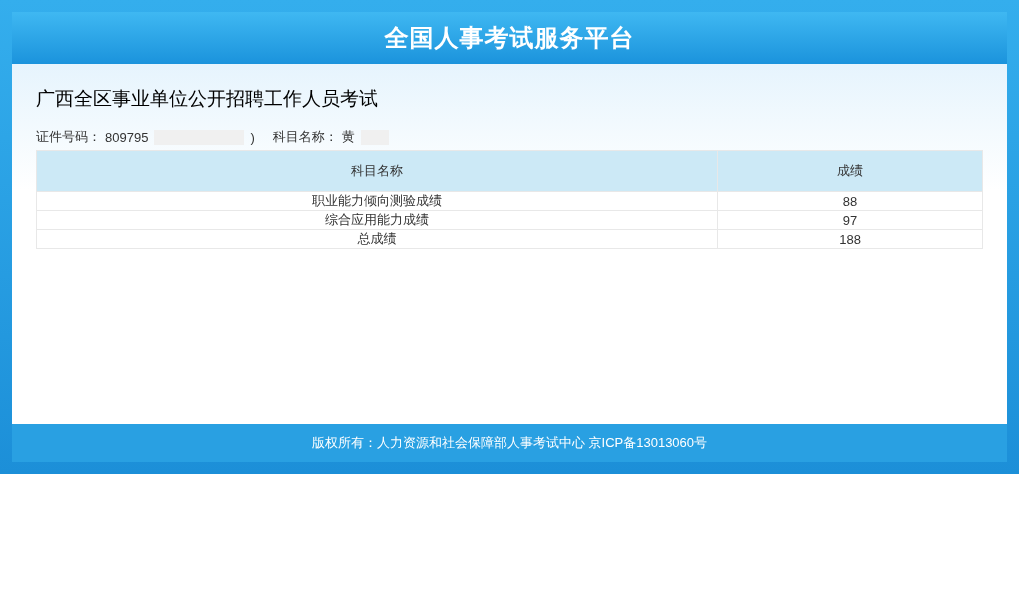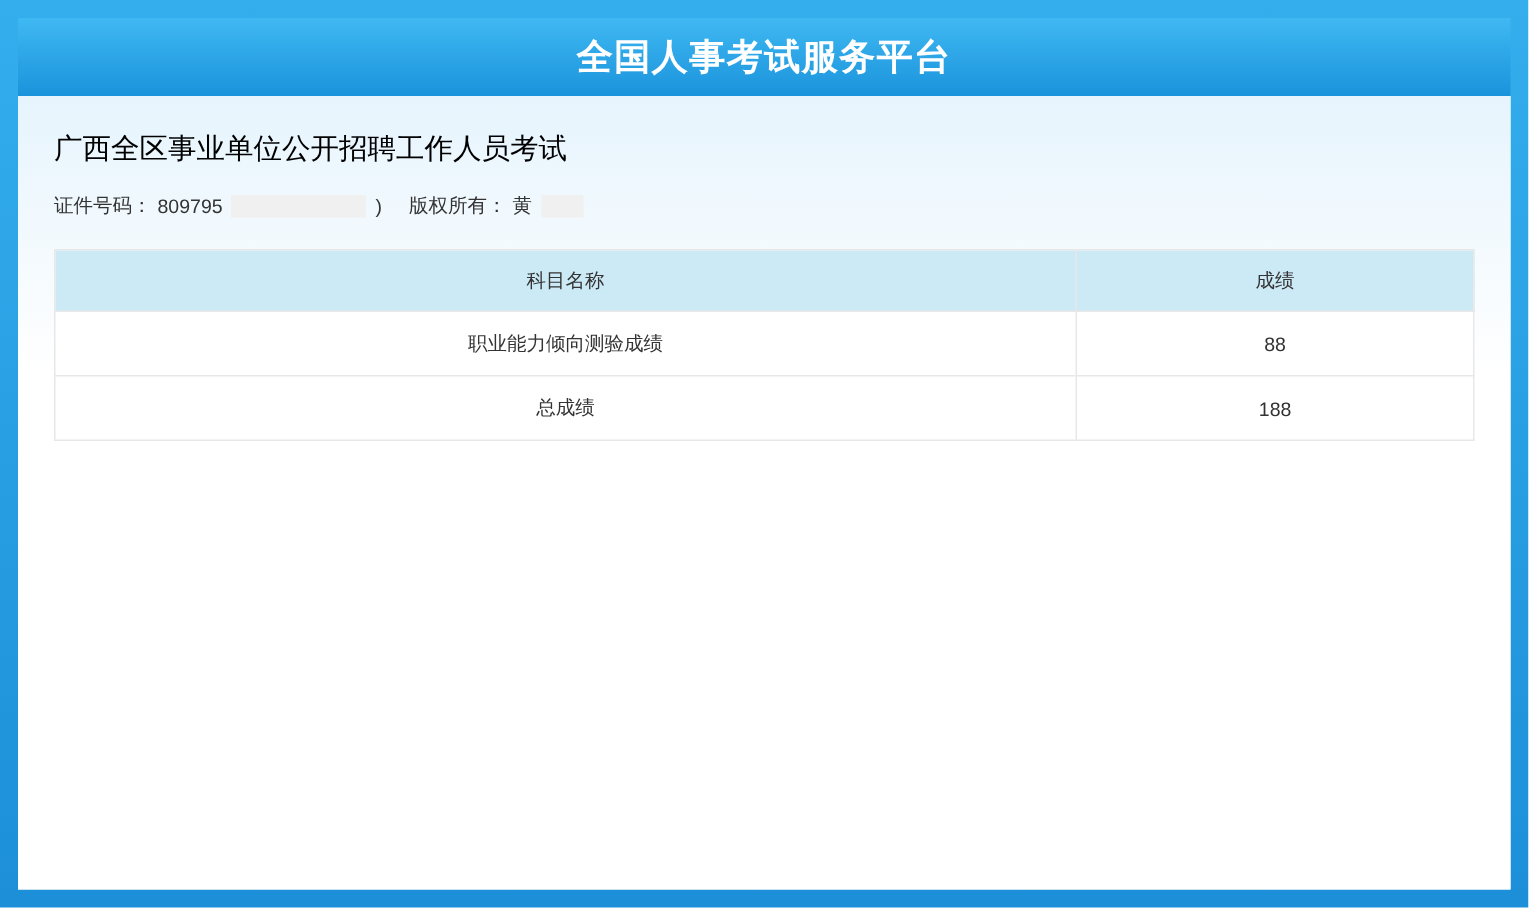--- a/index.html
+++ b/index.html
@@ -9,21 +9,21 @@
     }
     body {
       font-family: "Microsoft YaHei", "微软雅黑", Arial, sans-serif;
       background: #fff;
       width: 1019px;
       height: 611px;
       overflow: hidden;
     }
     .outer-frame {
       width: 1019px;
-      height: 605px;
+      height: 474px;
       background: linear-gradient(to bottom, #34aeed 0%, #1c8fd8 100%);
       padding: 12px;
     }
     .header-banner {
       height: 52px;
       background: linear-gradient(to bottom, #3fb8f2 0%, #1b93dc 100%);
       display: flex;
       align-items: center;
       justify-content: center;
     }
@@ -41,21 +41,21 @@
     }
     .exam-title {
       font-size: 19px;
       font-weight: normal;
       color: #000;
       padding: 22px 24px 16px 24px;
     }
     .candidate-info {
       font-size: 13px;
       color: #333;
-      padding: 0 24px 20px 24px;
+      padding: 0 24px 4px 24px;
       display: flex;
       align-items: center;
       gap: 4px;
     }
     .redact {
       display: inline-block;
       width: 90px;
       height: 15px;
       background: #f0f0f0;
       vertical-align: middle;
@@ -82,21 +82,21 @@
       padding: 11px 8px;
       text-align: center;
       font-weight: normal;
       color: #333;
       border: 1px solid #e8e8e8;
     }
     .score-table th:first-child {
       width: 72%;
     }
     .score-table td {
-      padding: 12px 8px;
+      padding: 0 8px;
       text-align: center;
       color: #333;
       border: 1px solid #e8e8e8;
       background: #fff;
     }
     .footer-bar {
       height: 38px;
       background: #29a0e2;
       display: flex;
       align-items: center;
@@ -131,42 +131,49 @@
       <div class="content-area">
 
         <div class="exam-title">广西全区事业单位公开招聘工作人员考试</div>
 
         <div class="candidate-info">
           <span>证件号码：</span>
           <span>809795</span>
           <span class="redact"></span>
           <span>)</span>
           <span style="width:10px;display:inline-block"></span>
-          <span>版权所有：</span>
+          <span>科目名称：</span>
           <span>黄</span>
           <span class="redact-small"></span>
         </div>
 
         <table class="score-table">
           <thead>
             <tr>
               <th>科目名称</th>
               <th>成绩</th>
             </tr>
           </thead>
           <tbody>
             <tr>
               <td>职业能力倾向测验成绩</td>
               <td>88</td>
             </tr>
             <tr>
+              <td>综合应用能力成绩</td>
+              <td>97</td>
+            </tr>
+            <tr>
               <td>总成绩</td>
               <td>188</td>
             </tr>
           </tbody>
         </table>
 
       </div>
     </div>
 
+    <div class="footer-bar">
+      <span>版权所有：人力资源和社会保障部人事考试中心 京ICP备13013060号</span>
+    </div>
 
   </div>
 </div>
 
 </body></html>

